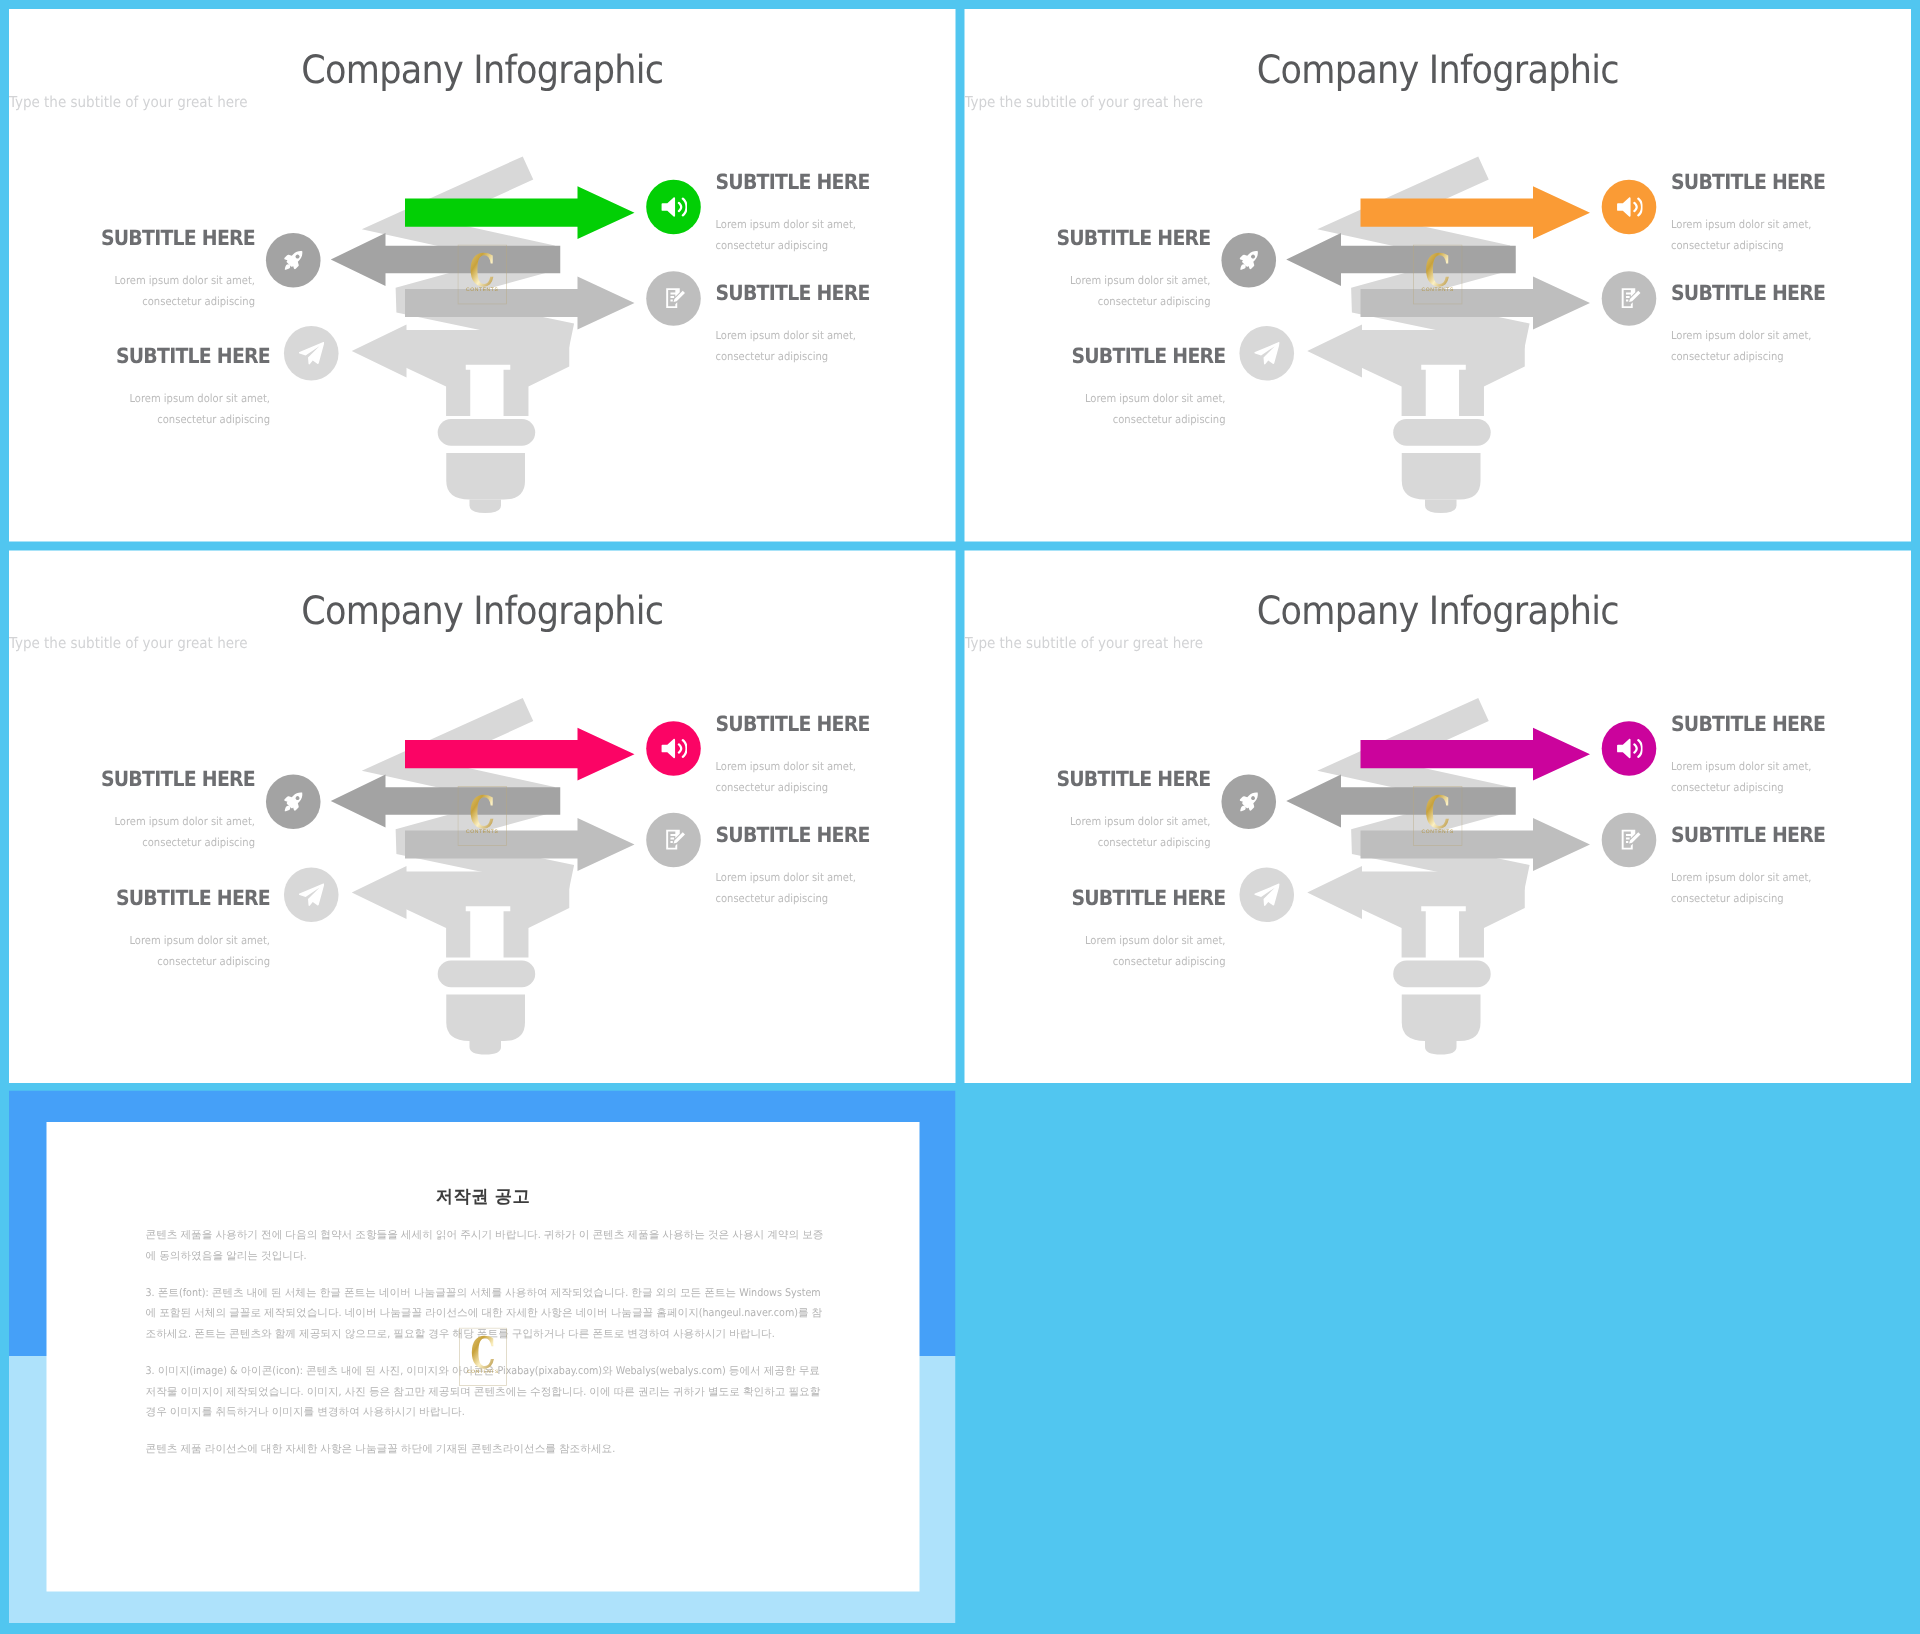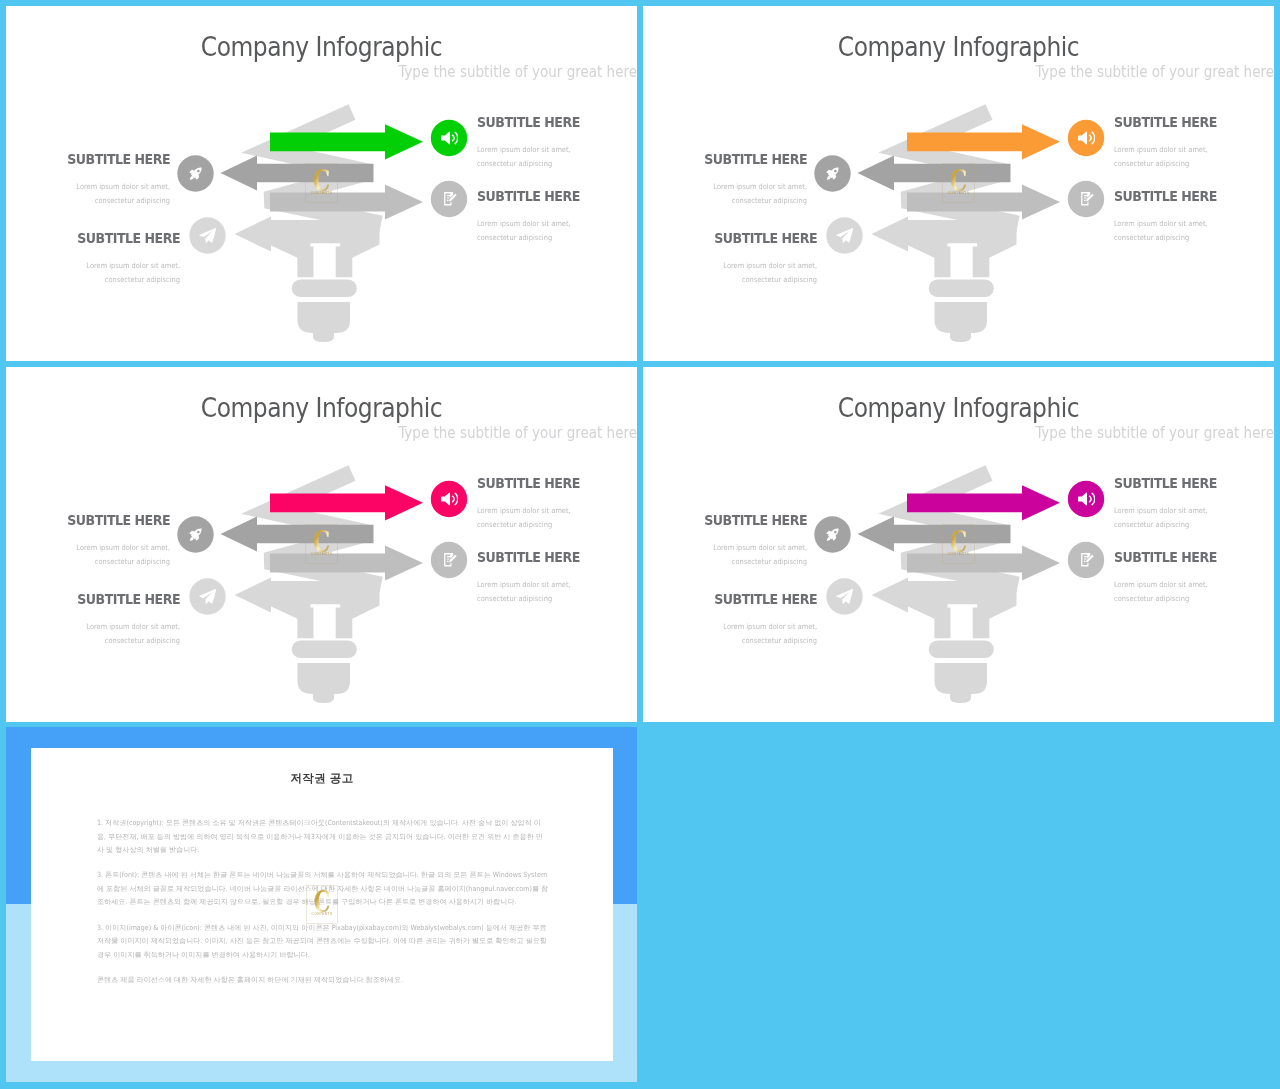--- a/index.html
+++ b/index.html
@@ -1,20 +1,20 @@
 <!DOCTYPE html>
 <html><head>
 <meta charset="utf-8">
 <style>
 html,body{margin:0;padding:0;}
 body{width:1280px;height:1089px;background:#51c6f0;font-family:"Liberation Sans",sans-serif;overflow:hidden;}
 .stage{position:absolute;left:0;top:0;width:1280px;height:1089px;padding-left:32px;}
 .slide{position:absolute;background:#ffffff;overflow:hidden;}
 .slide-title{position:absolute;left:0;width:100%;text-align:center;color:#58595b;font-family:"DejaVu Sans",sans-serif;font-stretch:condensed;font-size:26px;font-weight:400;letter-spacing:-0.5px;white-space:nowrap;}
-.slide-sub{position:absolute;left:0;width:100%;text-align:right;color:#d2d3d5;font-family:"DejaVu Sans",sans-serif;font-stretch:condensed;font-size:15px;font-weight:400;white-space:nowrap;}
+.slide-sub{position:absolute;left:0;width:100%;text-align:left;color:#d2d3d5;font-family:"DejaVu Sans",sans-serif;font-stretch:condensed;font-size:10px;font-weight:400;white-space:nowrap;}
 .infog{position:absolute;left:0;top:0;width:100%;height:100%;}
 .cap{position:absolute;}
 .cap .h{font-family:"DejaVu Sans",sans-serif;font-stretch:condensed;font-size:14px;font-weight:700;color:#6d6e71;letter-spacing:-0.5px;line-height:12px;white-space:nowrap;}
 .cap .p{font-family:"DejaVu Sans",sans-serif;font-stretch:condensed;font-size:7.4px;color:#bcbcbc;line-height:13.7px;white-space:nowrap;margin-top:15px;}
 .cap.r{text-align:right;}
 .cap.l{text-align:left;}
 .wm{position:absolute;pointer-events:none;}
 .cslide{position:absolute;overflow:hidden;}
 .cbg-top{position:absolute;left:0;top:0;width:100%;background:#45a0f8;}
 .cbg-bot{position:absolute;left:0;width:100%;bottom:0;background:#aee2fb;}
@@ -318,26 +318,26 @@
         </svg></div>
       <div class="cap r" style="right:457px;top:226px;">
         <div class="h">SUBTITLE HERE</div>
         <div class="p"><span>Lorem ipsum dolor sit amet,</span><br><span>consectetur adipiscing</span></div>
       </div>
     </div>
     <div class="cslide" style="left:6px;top:727px;width:631px;height:355px;">
       <div class="cbg-top" style="height:177px;"></div>
       <div class="cbg-bot" style="top:177px;"></div>
       <div class="cpaper" style="left:25px;top:21px;width:582px;height:313px;">
-        <div class="ctitle-ko" style="top:23px;">저작권 공고</div>
+        <div class="ctitle-ko" style="top:42px;">저작권 공고</div>
         <div class="cbody" style="left:66px;top:68px;width:452px;">
-          <div class="cpar">1. 저작권(copyright): 모든 콘텐츠의 소유 및 저작권은 콘텐츠테이크아웃(Contentstakeout)의 제작사에게 있습니다. 사전 승낙 없이 상업적 이용, 무단전재, 배포 등의 방법에 의하여 영리 목적으로 이용하거나 제3자에게 이용하는 것은 금지되어 있습니다. 이러한 요건 위반 시 준용한 민사 및 형사상의 처벌을 받습니다.</div>
+          <div class="cpar">콘텐츠 제품을 사용하기 전에 다음의 협약서 조항들을 세세히 읽어 주시기 바랍니다. 귀하가 이 콘텐츠 제품을 사용하는 것은 사용시 계약의 보증에 동의하였음을 알리는 것입니다.</div>
           <div class="cpar">3. 폰트(font): 콘텐츠 내에 된 서체는 한글 폰트는 네이버 나눔글꼴의 서체를 사용하여 제작되었습니다. 한글 외의 모든 폰트는 Windows System에 포함된 서체의 글꼴로 제작되었습니다. 네이버 나눔글꼴 라이선스에 대한 자세한 사항은 네이버 나눔글꼴 홈페이지(hangeul.naver.com)를 참조하세요. 폰트는 콘텐츠와 함께 제공되지 않으므로, 필요할 경우 해당 폰트를 구입하거나 다른 폰트로 변경하여 사용하시기 바랍니다.</div>
           <div class="cpar">3. 이미지(image) &amp; 아이콘(icon): 콘텐츠 내에 된 사진, 이미지와 아이콘은 Pixabay(pixabay.com)와 Webalys(webalys.com) 등에서 제공한 무료 저작물 이미지이 제작되었습니다. 이미지, 사진 등은 참고만 제공되며 콘텐츠에는 수정합니다. 이에 따른 권리는 귀하가 별도로 확인하고 필요할 경우 이미지를 취득하거나 이미지를 변경하여 사용하시기 바랍니다.</div>
-          <div class="cpar">콘텐츠 제품 라이선스에 대한 자세한 사항은 홈페이지 하단에 기재된 제작되었습니다 참조하세요.</div>
+          <div class="cpar">콘텐츠 제품 라이선스에 대한 자세한 사항은 나눔글꼴 하단에 기재된 콘텐츠라이선스를 참조하세요.</div>
         </div>
       </div>
       <div class="wm" style="left:300px;top:158px;width:32px;height:39px;"><svg width="32" height="39" viewBox="0 0 66 80">
           <defs>
             <linearGradient id="wg4" x1="0" y1="0" x2="0.75" y2="1">
               <stop offset="0" stop-color="#e8d28c"></stop>
               <stop offset=".35" stop-color="#c8a23c"></stop>
               <stop offset=".62" stop-color="#fbf0c4"></stop>
               <stop offset="1" stop-color="#a9822a"></stop>
             </linearGradient>

